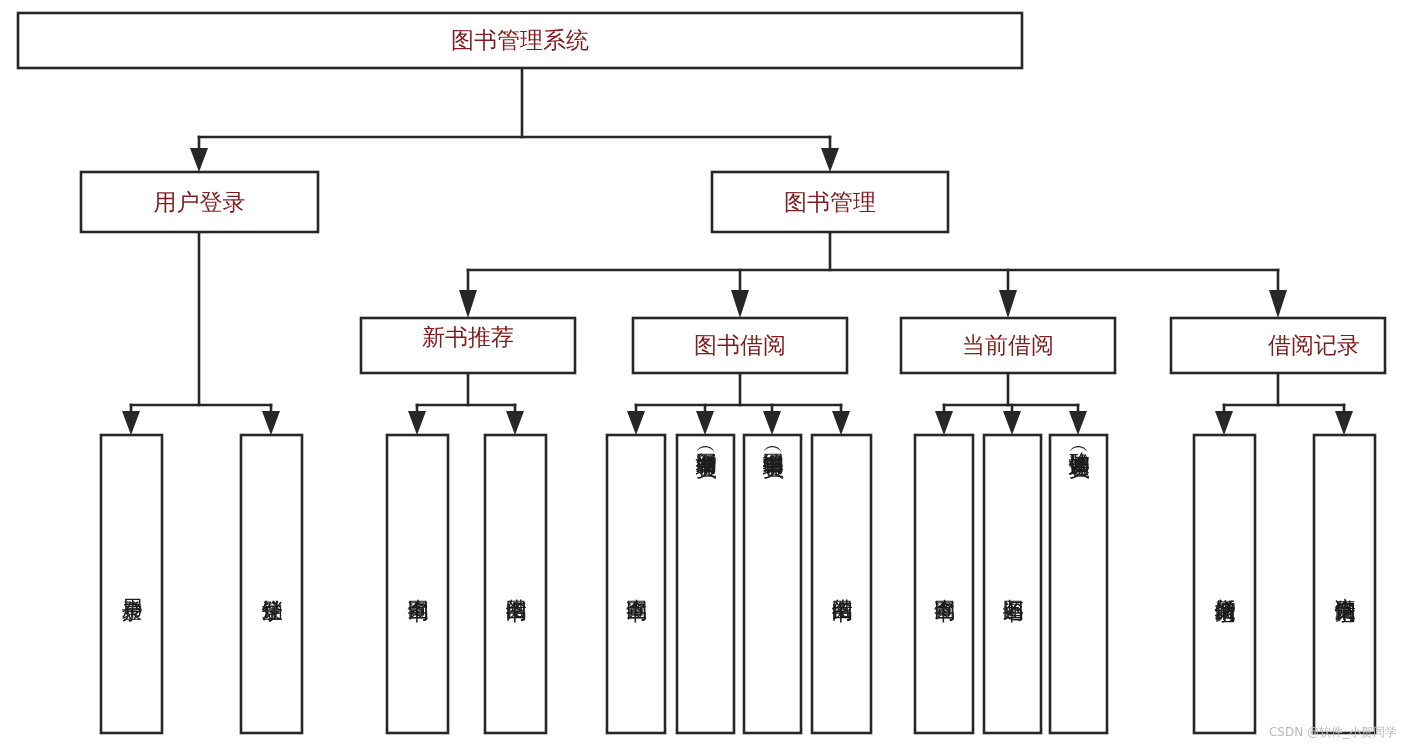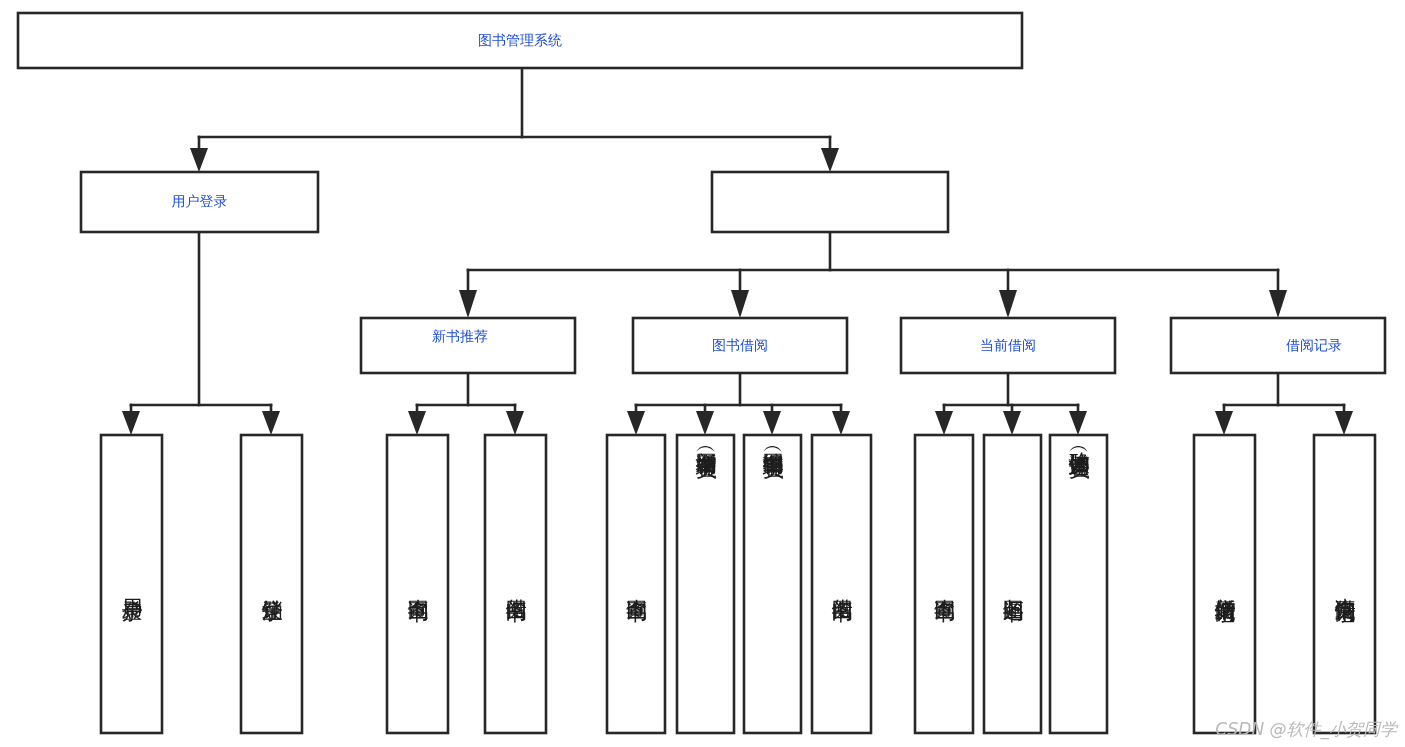--- a/index.html
+++ b/index.html
@@ -60,34 +60,33 @@
   }
   .hlabel-wrap {
     position: absolute;
     display: flex;
     align-items: center;
     justify-content: center;
     pointer-events: none;
   }
   .hlabel-text {
     font-family: Liberation Mono, monospace;
-    font-size: 14px;
-    color: #1d4ed8;
+    font-size: 23px;
+    color: #7f1d1d;
     white-space: nowrap;
   }
   .watermark {
     position: absolute;
     right: 8px;
     bottom: 6px;
     font-family: "DejaVu Sans", "Liberation Sans", sans-serif;
-    font-size: 17px;
+    font-size: 12px;
     color: #b9b9b9;
     white-space: nowrap;
     pointer-events: none;
-    font-style: italic;
   }
 </style>
 </head>
 <body>
 
 <div id="diagram-root">
 
   <svg class="diagram" viewBox="0 0 1405 747">
 
     <g>
@@ -185,22 +184,25 @@
     </g>
   </svg>
 
   <div class="hlabel-wrap" style="left:18px; top:13px; width:1004px; height:55px;">
     <span class="hlabel-text">图书管理系统</span>
   </div>
 
   <div class="hlabel-wrap" style="left:81px; top:172px; width:237px; height:60px;">
     <span class="hlabel-text">用户登录</span>
   </div>
-
-  <div class="hlabel-wrap" style="left:353px; top:318px; width:214px; height:38px;">
+  <div class="hlabel-wrap" style="left:712px; top:172px; width:236px; height:60px;">
+    <span class="hlabel-text">图书管理</span>
+  </div>
+
+  <div class="hlabel-wrap" style="left:361px; top:318px; width:214px; height:38px;">
     <span class="hlabel-text">新书推荐</span>
   </div>
   <div class="hlabel-wrap" style="left:633px; top:318px; width:214px; height:55px;">
     <span class="hlabel-text">图书借阅</span>
   </div>
   <div class="hlabel-wrap" style="left:901px; top:318px; width:214px; height:55px;align-items:center;">
     <span class="hlabel-text">当前借阅</span>
   </div>
   <div class="hlabel-wrap" style="left:1171px; top:318px; width:214px; height:55px;padding-left:36px;">
     <span class="hlabel-text">借阅记录</span>

